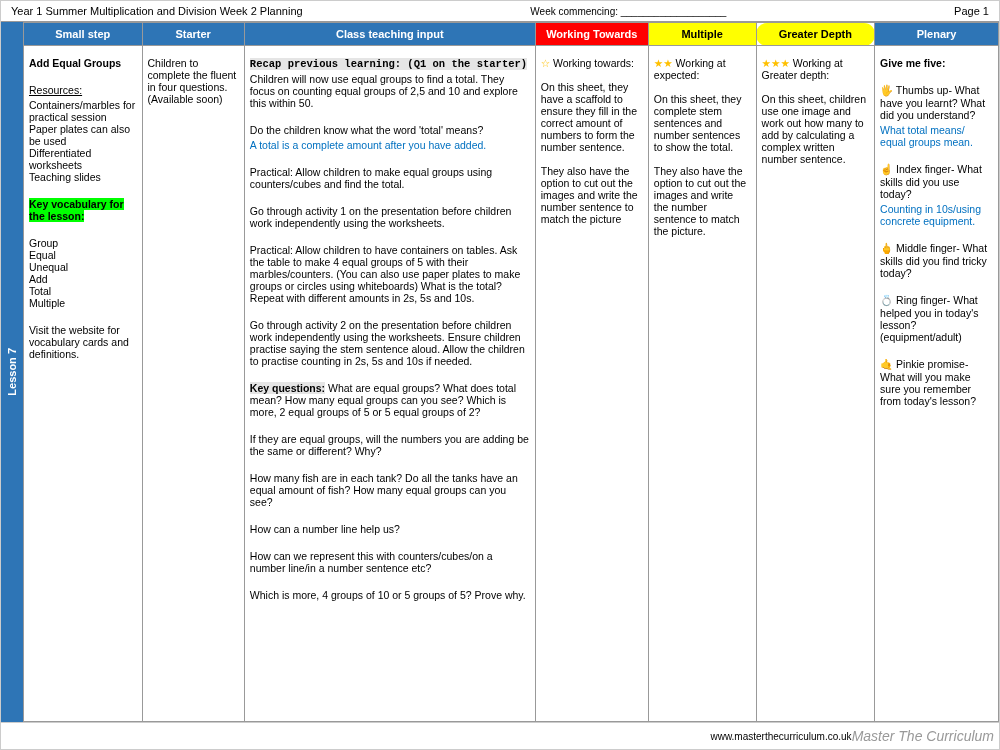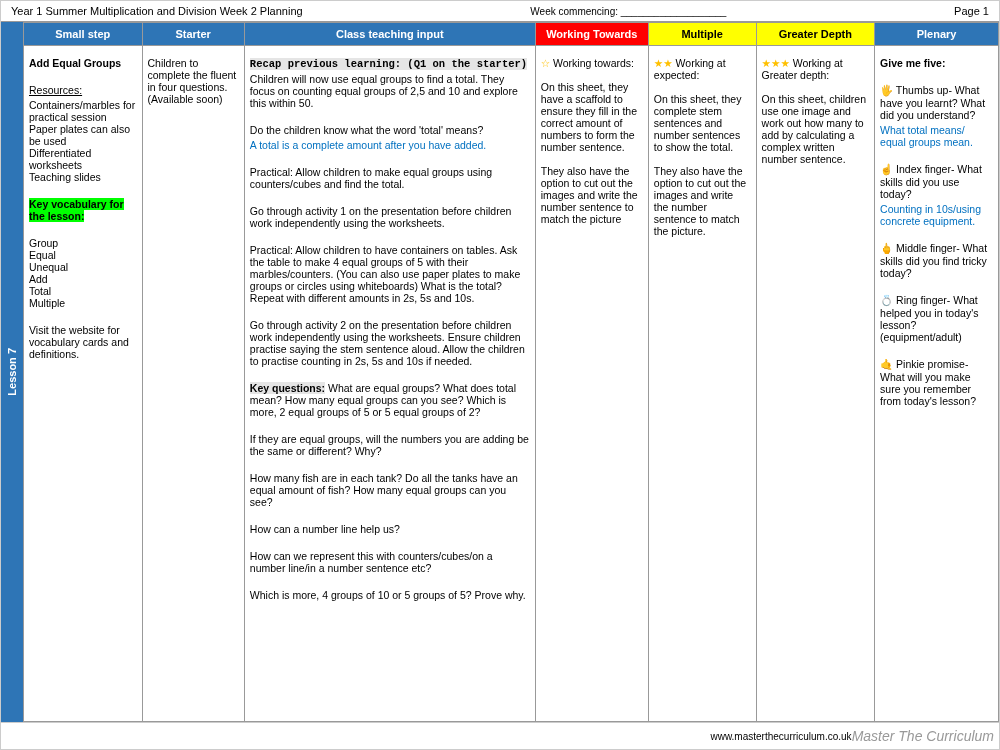--- a/index.html
+++ b/index.html
@@ -62,21 +62,21 @@
     .header-row th {
       background: #2e75b6;
       color: white;
       text-align: center;
       font-size: 11px;
       font-weight: bold;
       padding: 5px 4px;
     }
     .header-working { background: #ff0000 !important; }
     .header-expected { background: #ffff00 !important; color: #000 !important; }
-    .header-greater { background: #ffff00 !important; color: #000 !important; }
+    .header-greater { background: #ffff00 !important; color: #000 !important; border-radius: 11px; }
     .header-plenary { background: #2e75b6 !important; color: white !important; }
 
     .col-small { width: 110px; }
     .col-starter { width: 95px; }
     .col-class { width: 270px; }
     .col-working { width: 105px; }
     .col-expected { width: 100px; }
     .col-greater { width: 110px; }
     .col-plenary { width: 115px; }
     .text-blue { color: #0070c0; }

